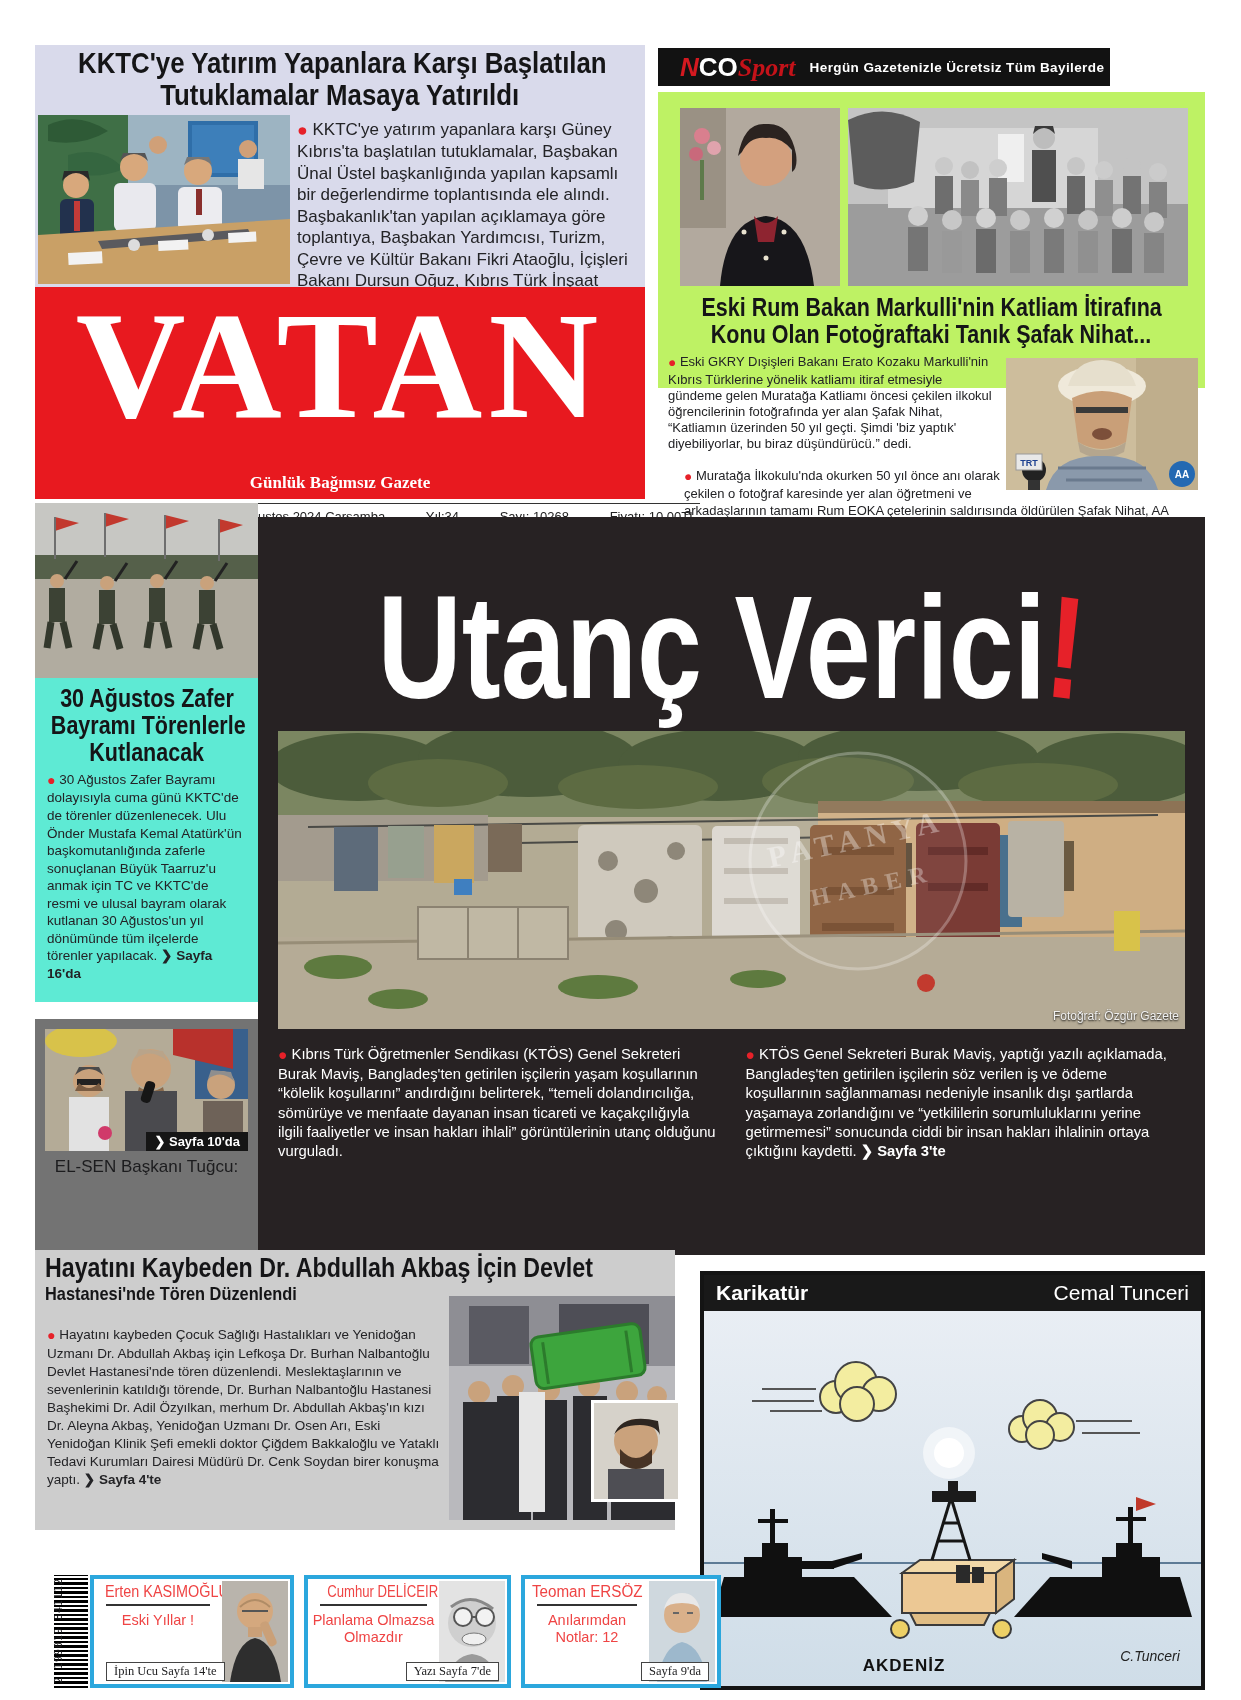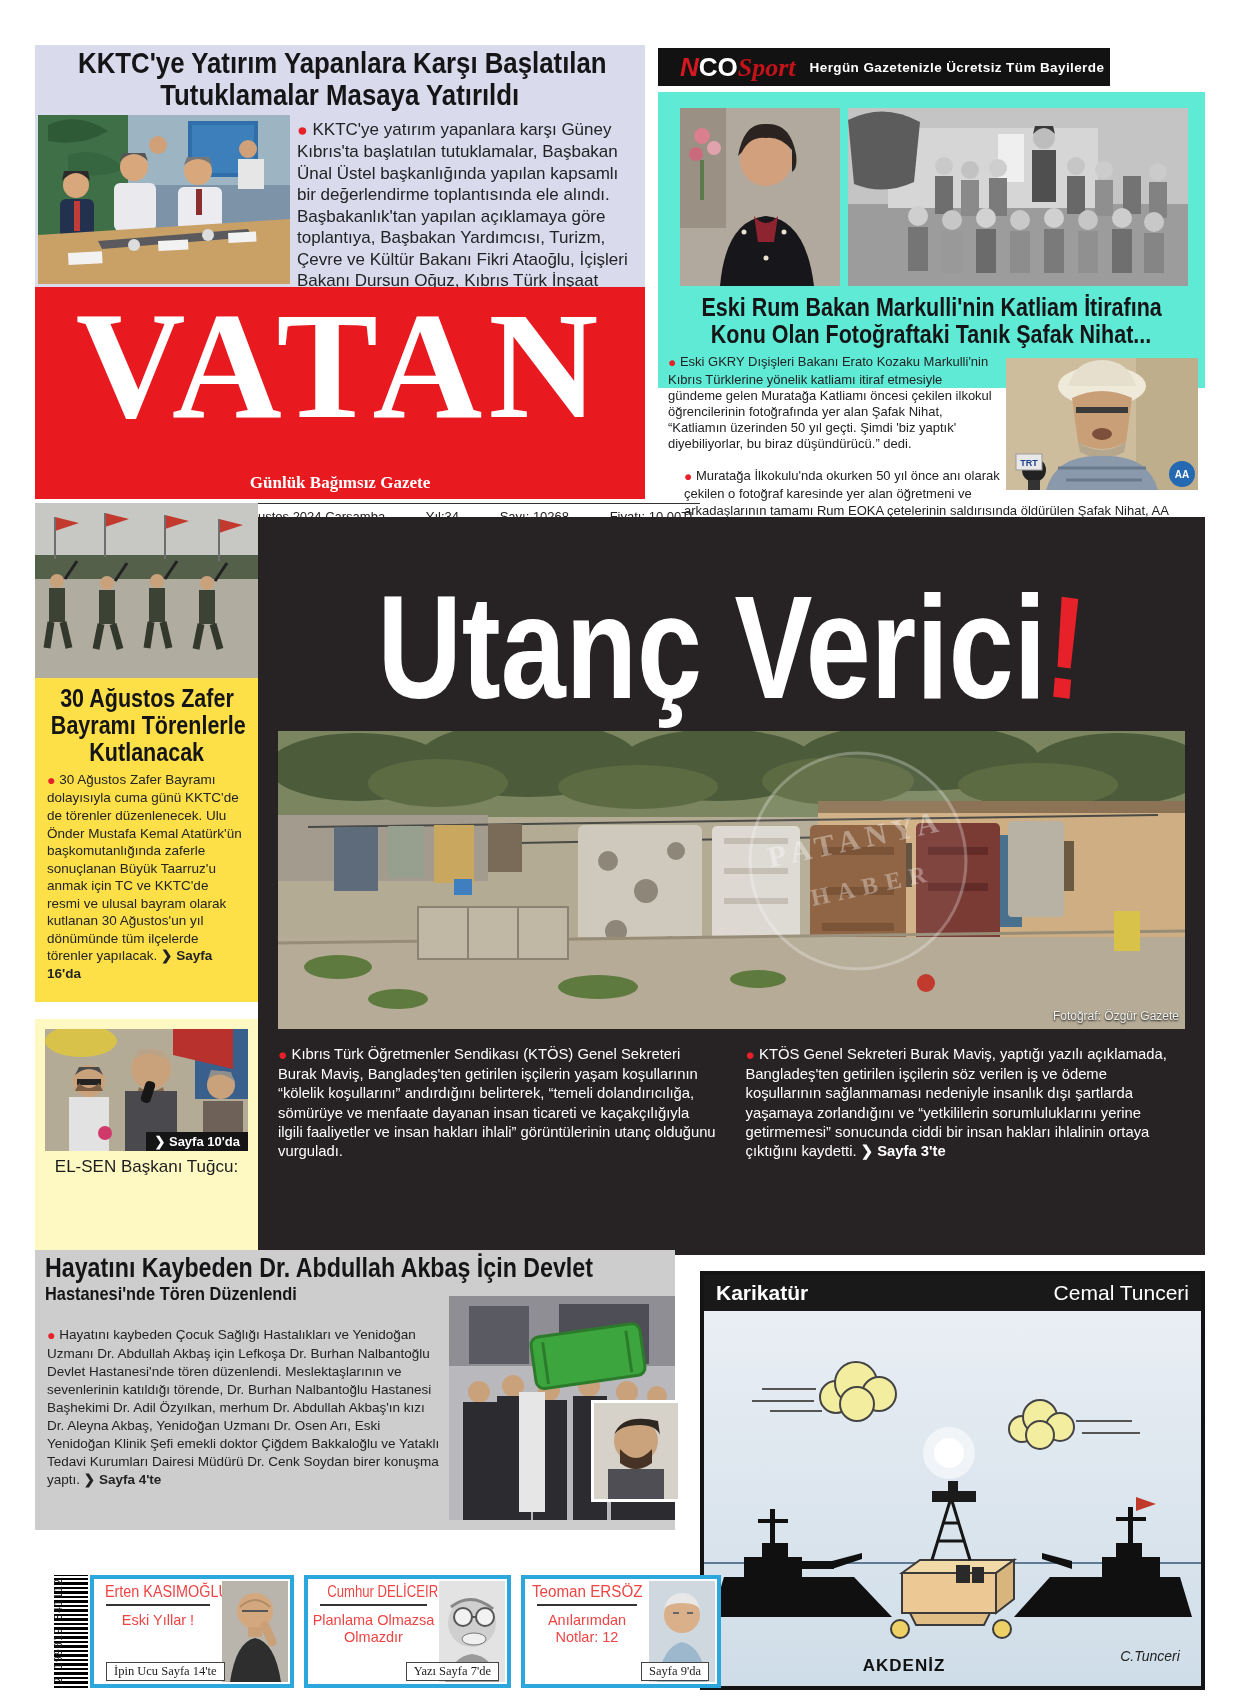--- a/index.html
+++ b/index.html
@@ -21,51 +21,51 @@
   #story1 .h1b{position:absolute;left:0;top:34px;width:100%;font-size:30px;}
   #story1 .bod{position:absolute;left:262px;top:74px;width:340px;font-size:17px;line-height:1.26;}
   
   #ncobar{left:658px;top:48px;width:452px;height:38px;background:#121212;display:flex;align-items:center;padding:0 22px;box-sizing:border-box;}
   #ncologo{font-weight:700;font-size:26px;letter-spacing:0;white-space:nowrap;}
   #ncologo .n{color:#d41920;font-style:italic;}
   #ncologo .co{color:#ffffff;}
   #ncologo .sport{color:#c41219;font-family:"Liberation Serif",serif;font-style:italic;}
   #ncotag{color:#ffffff;font-weight:700;font-size:13.5px;margin-left:14px;letter-spacing:.4px;white-space:nowrap;}
   
-  #markulli{left:658px;top:92px;width:547px;height:296px;background:#5eead4;}
+  #markulli{left:658px;top:92px;width:547px;height:296px;background:#bef264;}
   #markulli .h2a{position:absolute;left:0;top:202px;width:100%;font-size:25px;}
   #markulli .h2b{position:absolute;left:0;top:229px;width:100%;font-size:25px;}
   #markulli .bod{position:absolute;left:10px;top:262px;width:530px;font-size:13px;line-height:1.24;}
   #markulli .manwrap{float:right;width:192px;height:132px;position:relative;margin:4px 0 2px 6px;}
   
   #masthead{left:35px;top:287px;width:610px;height:212px;background:#e8191f;}
   #masthead .vtn{position:absolute;left:0;top:-4px;width:100%;text-align:center;color:#fff;
      font-family:"Liberation Serif",serif;font-weight:700;font-size:152px;line-height:1.1;letter-spacing:6px;}
   #masthead .sub{position:absolute;left:0;bottom:6px;width:100%;text-align:center;color:#fff;
      font-family:"Liberation Serif",serif;font-weight:700;font-size:17px;}
   
   #dateline{left:35px;top:503px;width:665px;height:24px;border-top:1px solid #333;border-bottom:5px solid #111;
      display:flex;align-items:center;justify-content:space-between;font-size:13px;color:#222;}
   #dateline .web{font-weight:700;}
   
-  #zafer{left:35px;top:503px;width:223px;height:499px;background:#fde047;text-decoration:underline;}
+  #zafer{left:35px;top:503px;width:223px;height:499px;background:#5eead4;text-decoration:underline;}
   #zafer .h{position:absolute;left:0;top:182px;width:100%;font-size:25px;line-height:1.08;}
   #zafer .bod{position:absolute;left:12px;top:268px;width:198px;font-size:13.5px;line-height:1.3;}
   
   #mainstory{left:258px;top:517px;width:947px;height:738px;background:#272223;}
   #mainstory .kick{position:absolute;left:0;top:8px;width:100%;text-align:center;color:#fff;font-weight:700;font-size:50px;line-height:1;}
   #mainstory .kick .q{color:#e62129;font-family:"Liberation Serif",serif;font-size:54px;}
   #mainstory .big{position:absolute;left:0;top:58px;width:100%;text-align:center;color:#fff;font-weight:700;font-size:146px;line-height:1;}
   #mainstory .big .x{color:#e62129;display:inline-block;transform:rotate(6deg);}
   #mainphoto{left:20px;top:214px;width:907px;height:298px;}
   #mainstory .cred{position:absolute;right:26px;top:492px;color:#f0f0f0;font-size:12px;text-shadow:0 1px 2px #000;}
   #mainstory .cols{position:absolute;left:20px;top:528px;width:907px;display:flex;gap:28px;}
   #mainstory .col{width:440px;color:#fff;font-size:14.8px;line-height:1.3;}
   
-  #elsen{left:35px;top:1019px;width:223px;height:232px;background:#fef9c3;}
+  #elsen{left:35px;top:1019px;width:223px;height:232px;background:#737373;}
   #elsen .intro{position:absolute;left:0;top:138px;width:100%;text-align:center;font-size:17px;color:#1c1c1e;}
   #elsen .quote{position:absolute;left:0;top:158px;width:100%;font-size:21px;line-height:1.08;}
   #elsen .badge{position:absolute;right:0;bottom:0;background:#151515;color:#fff;font-weight:700;font-size:13px;padding:3px 8px;}
   
   #akbas{left:35px;top:1250px;width:640px;height:280px;background:#cdcdcd;}
   #akbas .h1a{position:absolute;left:10px;top:4px;font-size:27px;text-align:left;}
   #akbas .h1b{position:absolute;left:10px;top:34px;font-size:19px;text-align:left;}
   #akbas .bod{position:absolute;left:12px;top:76px;width:398px;font-size:13.5px;line-height:1.33;}
   
   #cartoon{left:700px;top:1271px;width:505px;height:419px;border:4px solid #141414;box-sizing:border-box;background:#fff;}

